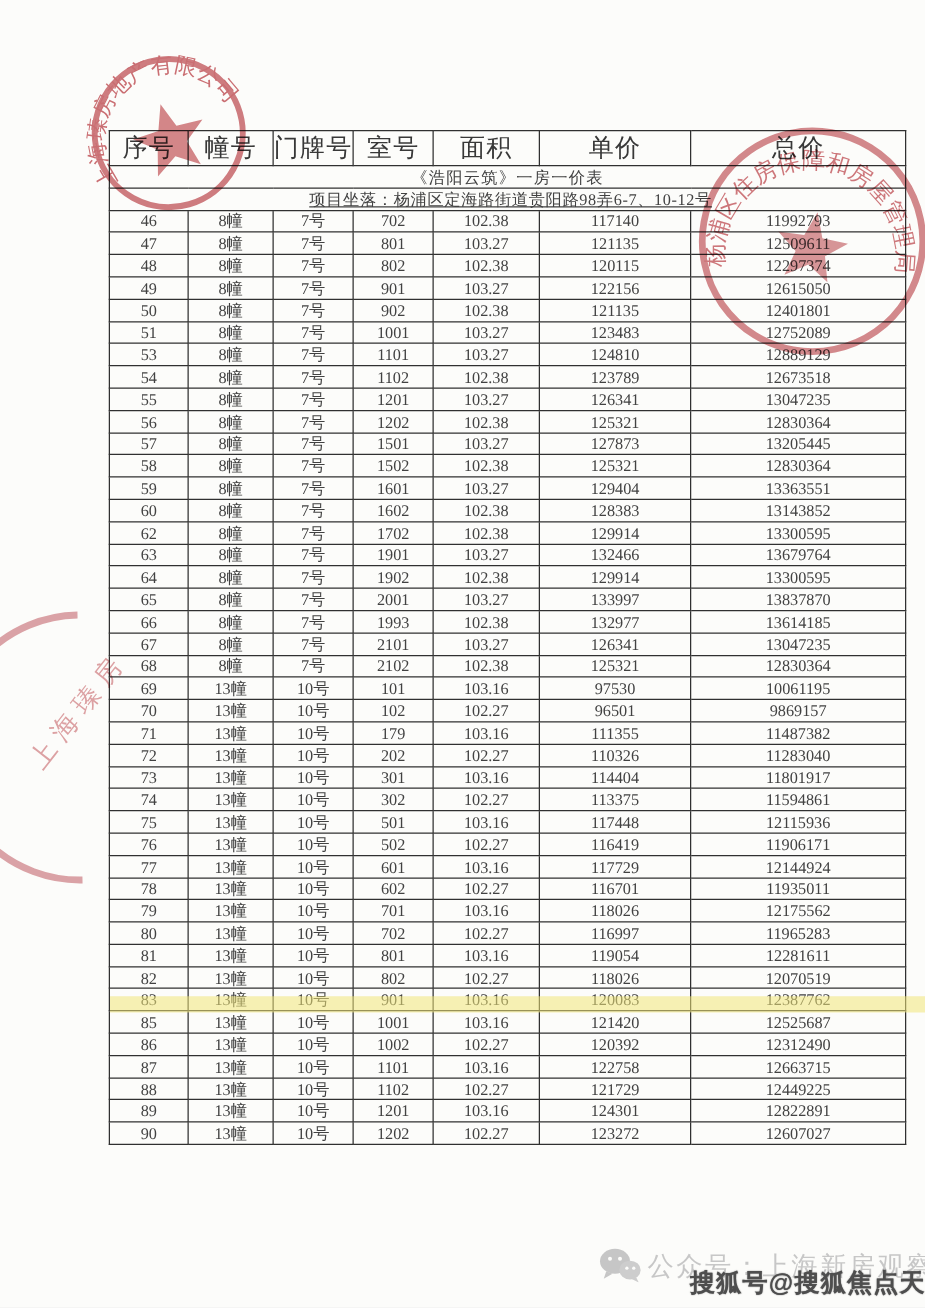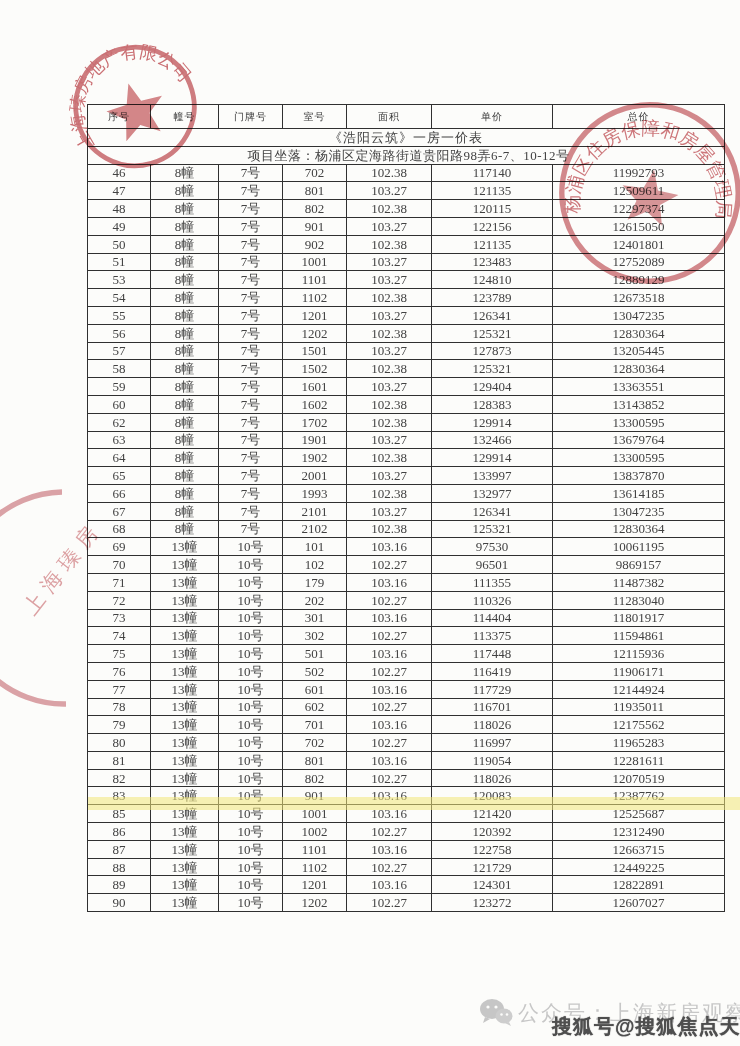--- a/index.html
+++ b/index.html
@@ -21,24 +21,24 @@
   .doc-table td,.doc-table th{
     border:1.5px solid #303030;
     text-align:center;vertical-align:middle;
     padding:0;overflow:hidden;white-space:nowrap;
   }
   .title-cell{
     height:38px;font-size:25px;font-weight:normal;letter-spacing:1px;color:#222;
   }
   .location-cell{
     height:28px;font-size:15px;text-align:center;padding-left:5px !important;
-    letter-spacing:0.5px;color:#333;
+    letter-spacing:0.5px;color:#333;text-decoration:underline;
   }
   .doc-table thead th{
-    height:23px;font-size:10px;font-weight:normal;color:#383838;letter-spacing:1px;
+    height:23px;font-size:20px;font-weight:normal;color:#383838;letter-spacing:1px;
   }
   .doc-table tbody td{
     height:16.8px;font-size:13px;line-height:1;color:#424242;
   }
   
   .highlight-strip{
     position:absolute;left:88px;top:797px;width:652px;height:13px;
     background:rgba(240,230,120,0.55);
     z-index:4;pointer-events:none;
   }

